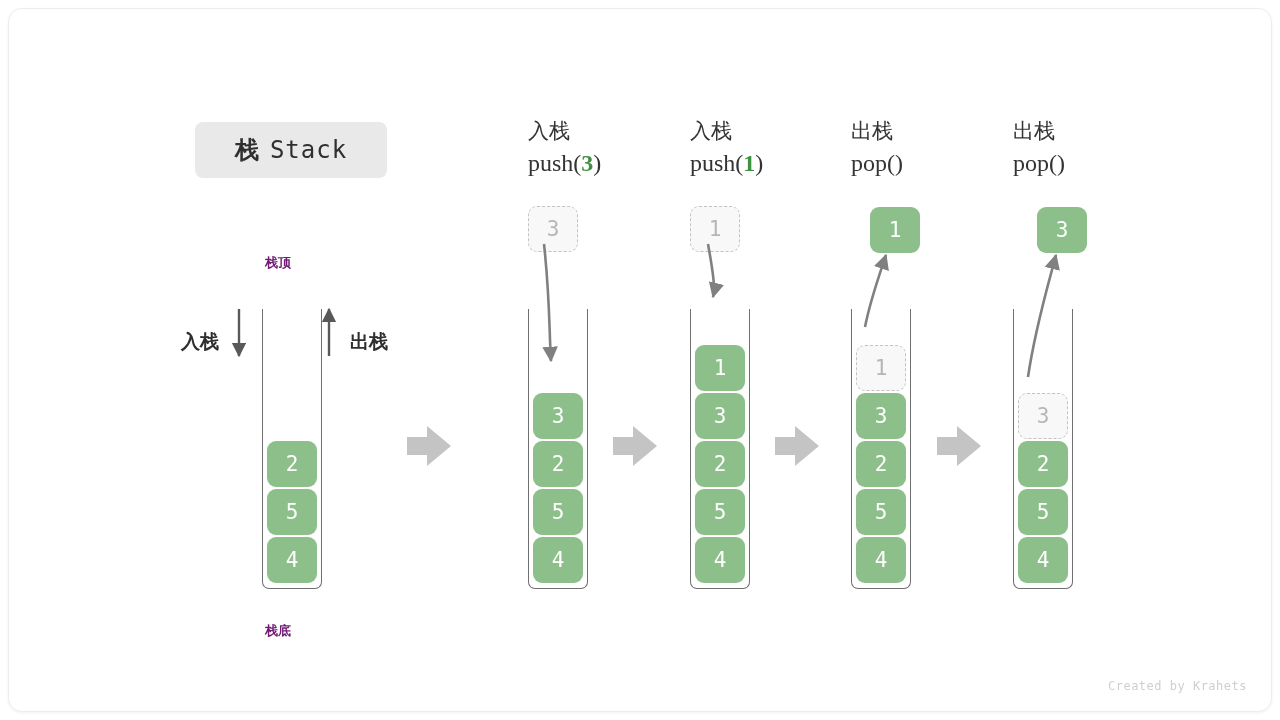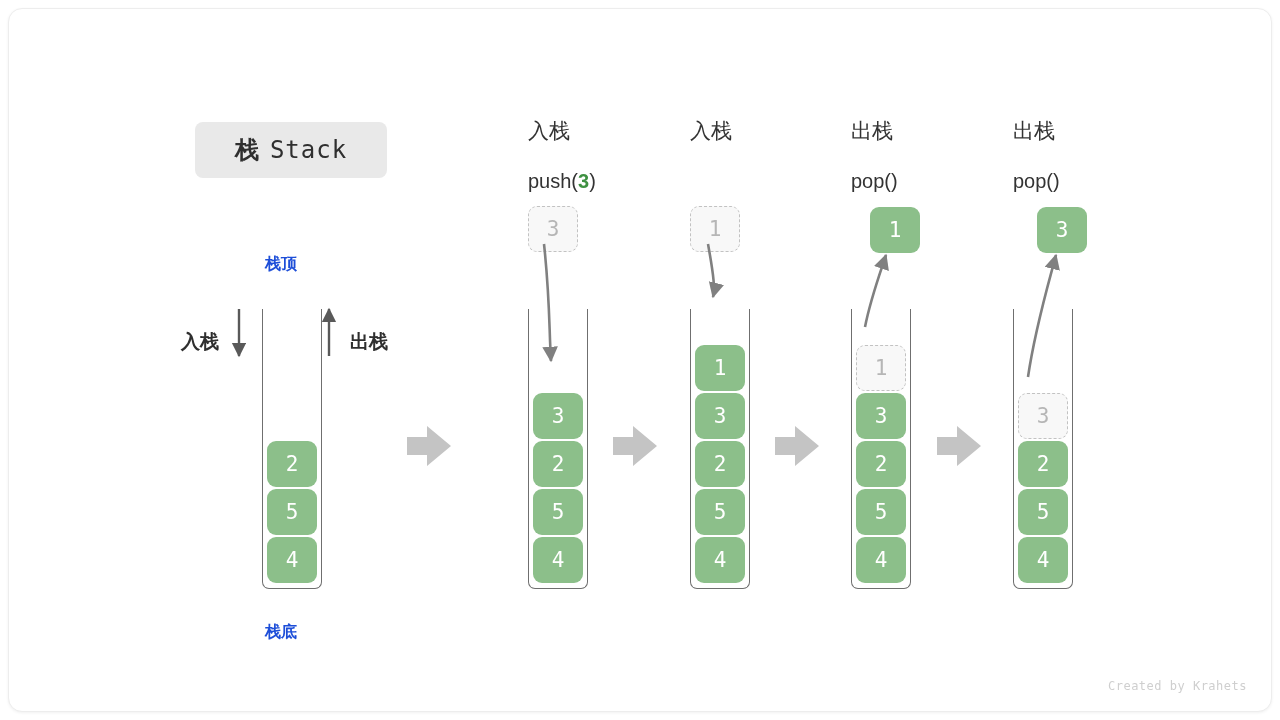--- a/index.html
+++ b/index.html
@@ -18,21 +18,21 @@
     background:#e9e9e9; border-radius:8px;
     display:flex; align-items:center; justify-content:center;
     font-size:24px; color:#2f2f2f; letter-spacing:1px;
   }
   .title-badge .cn{font-weight:bold; font-family:"Liberation Sans","DejaVu Sans",sans-serif;}
   .title-badge .en{font-family:"DejaVu Sans Mono","Liberation Mono",monospace; margin-left:10px;text-align:center;}
 
   
   .col-head{position:absolute; width:180px; color:#333; }
   .col-head .cn{font-size:21px; line-height:30px; font-family:"Liberation Sans","DejaVu Sans",sans-serif;}
-  .col-head .code{font-size:20px; line-height:34px; font-family:Liberation Sans, sans-serif; color:#333;margin-top:18px;}
+  .col-head .code{font-size:24px; line-height:34px; font-family:Liberation Serif, serif; color:#333;}
   .col-head .code .num{color:#3f9142; font-weight:bold;}
 
   
   .stack{position:absolute;}
   .stack .walls{
     position:absolute; left:0; bottom:0; width:60px;
     border-left:1.5px solid #6f6f6f;
     border-right:1.5px solid #6f6f6f;
     border-bottom:1.5px solid #6f6f6f;
     border-bottom-left-radius:7px; border-bottom-right-radius:7px;
@@ -48,21 +48,21 @@
   }
   .cell.solid{background:#8cbf8a; color:#ffffff;}
   .cell.ghost{background:#f8f8f8; color:#b6b6b6; border:1.6px dashed #c2c2c2;}
   .cell.gap{margin-top:16px;}
 
   
   .float-cell{position:absolute;}
 
   
   .side-label{position:absolute; font-size:19px; font-weight:bold; color:#2f2f2f;}
-  .vlabel{position:absolute; font-size:16px; font-weight:bold; color:#1d4ed8;}
+  .vlabel{position:absolute; font-size:13px; font-weight:bold; color:#701a75;}
 
   svg.overlay{position:absolute; left:0; top:0; width:1262px; height:702px; pointer-events:none;}
 
   .credit{
     position:absolute; right:24px; bottom:18px;
     font-family:"DejaVu Sans Mono","Liberation Mono",monospace;
     font-size:12px; color:#cfcfcf; letter-spacing:.5px;
   }
 </style>
 </head>
@@ -102,20 +102,21 @@
     <div class="cells">
       <div class="cell solid">3</div>
       <div class="cell solid">2</div>
       <div class="cell solid">5</div>
       <div class="cell solid">4</div>
     </div>
   </div>
 
   <div class="col-head" style="left:681px; top:107px;">
     <div class="cn">入栈</div>
+    <div class="code"><span>push(</span><span class="num">1</span><span>)</span></div>
   </div>
   <div class="float-cell" style="left:681px; top:195px;">
     <div class="cell ghost">1</div>
   </div>
   <div class="stack" style="left:681px; top:300px; width:60px; height:280px;">
     <div class="walls" style="height:280px;"></div>
     <div class="cells">
       <div class="cell solid">1</div>
       <div class="cell solid">3</div>
       <div class="cell solid">2</div>

